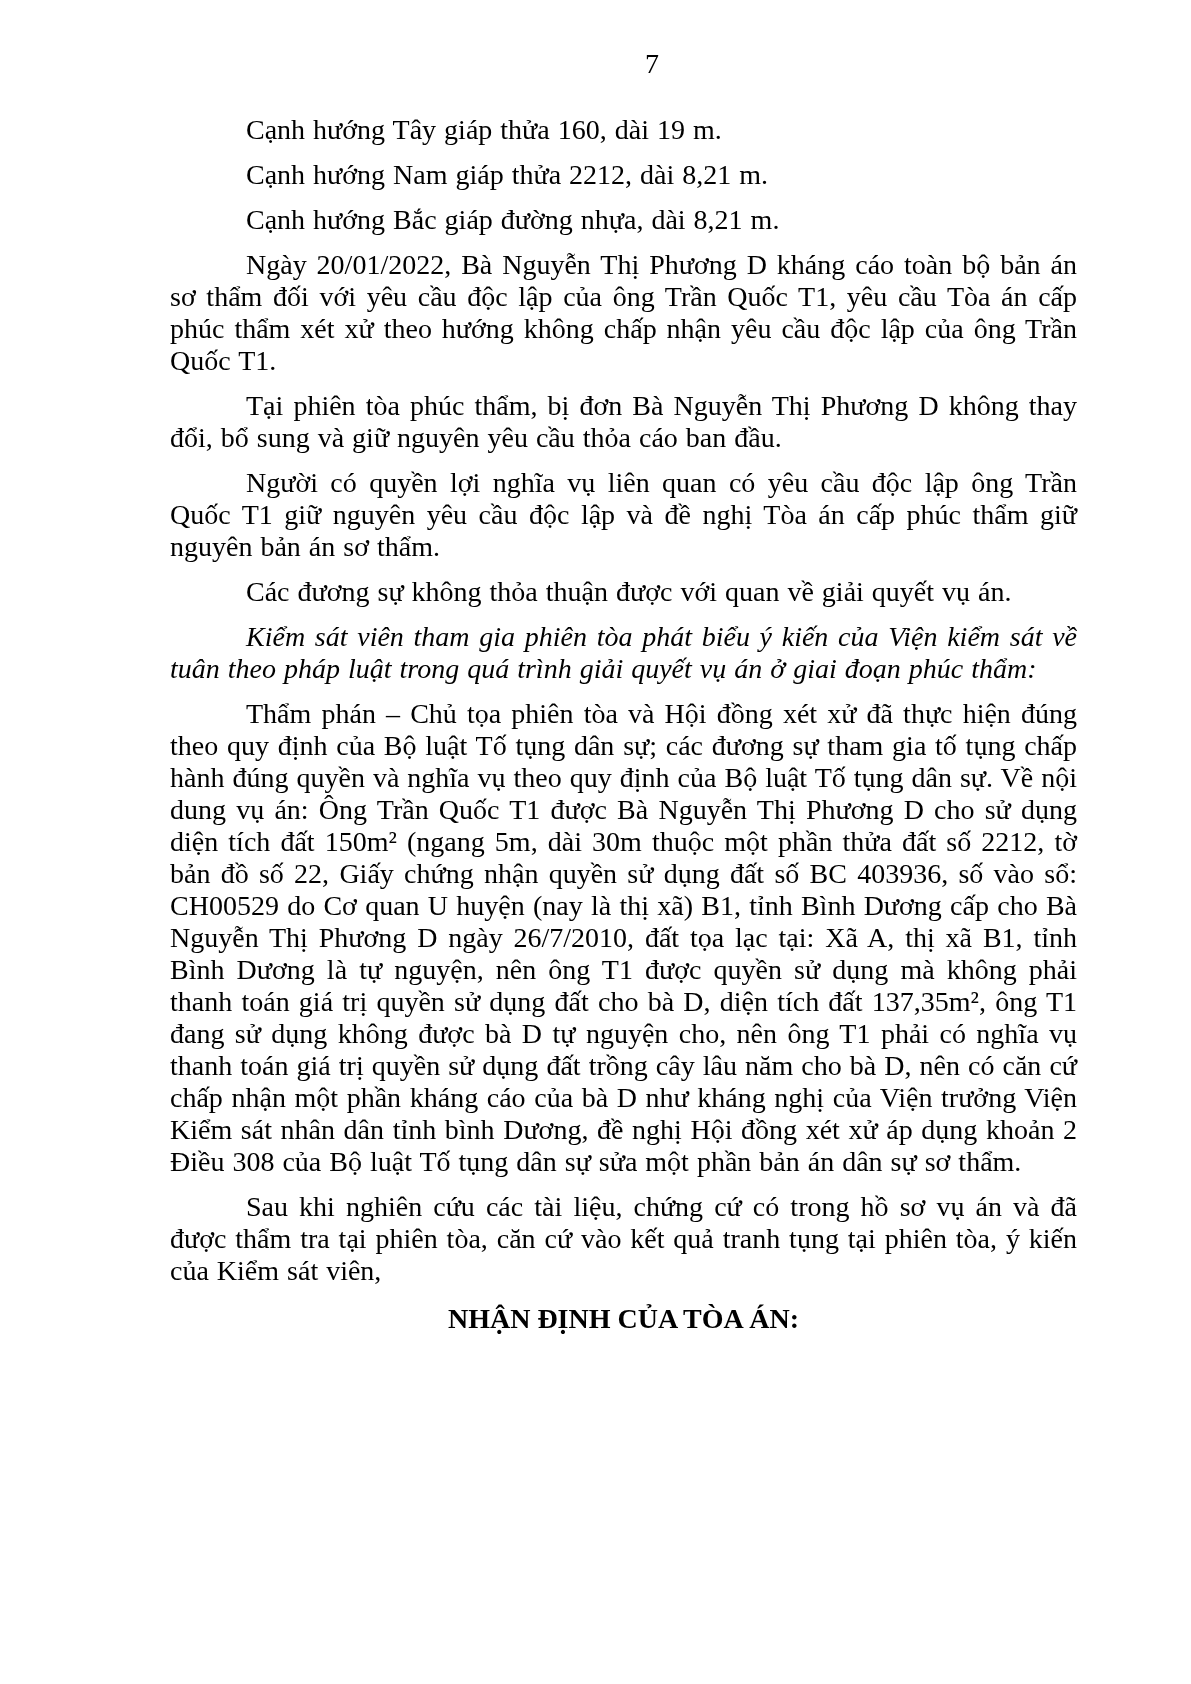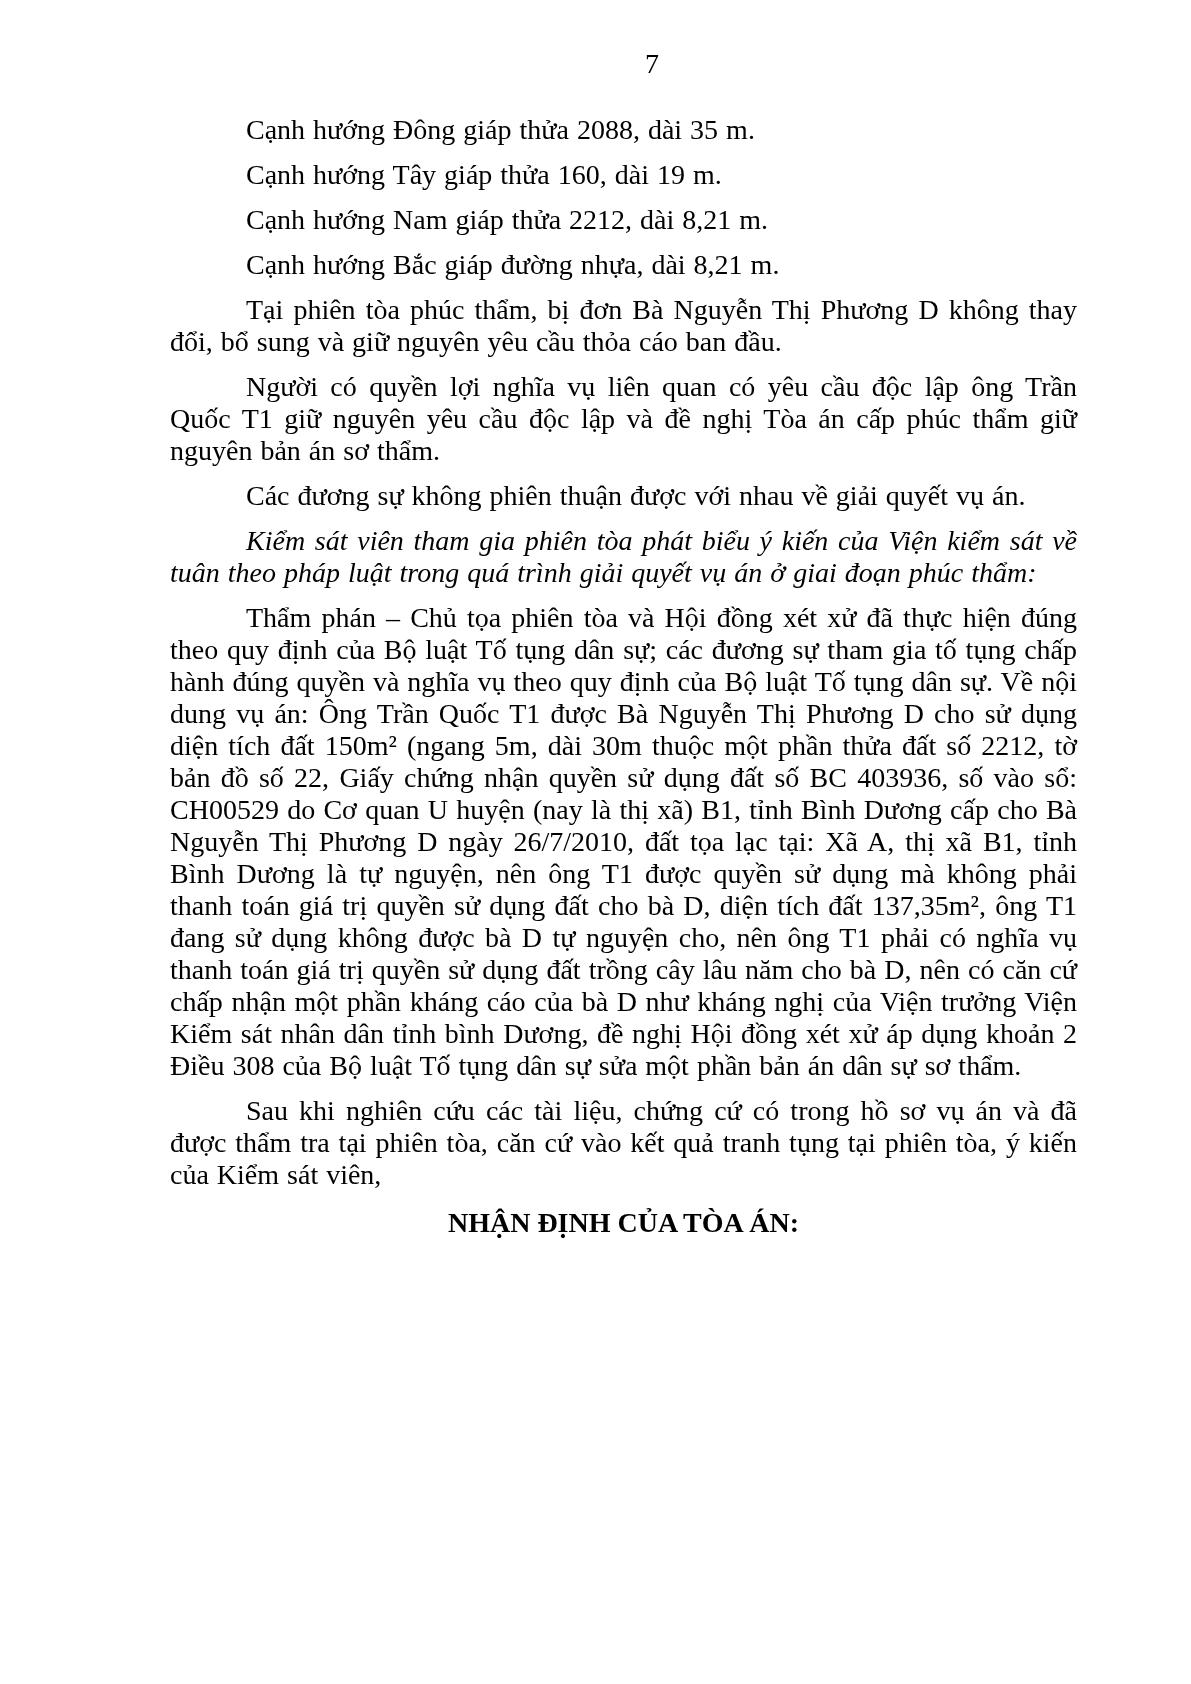--- a/index.html
+++ b/index.html
@@ -47,25 +47,25 @@
     text-indent: 0;
   }
 </style>
 </head>
 <body>
 
 <div class="page">
   <div class="page-number">7</div>
 
   <div class="content">
-    <p class="para">Cạnh hướng Đông giáp thửa 2088, dài 35 m.</p>
     <p class="para">Cạnh hướng Tây giáp thửa 160, dài 19 m.</p>
     <p class="para">Cạnh hướng Nam giáp thửa 2212, dài 8,21 m.</p>
     <p class="para">Cạnh hướng Bắc giáp đường nhựa, dài 8,21 m.</p>
+    <p class="para">Ngày 20/01/2022, Bà Nguyễn Thị Phương D kháng cáo toàn bộ bản án sơ thẩm đối với yêu cầu độc lập của ông Trần Quốc T1, yêu cầu Tòa án cấp phúc thẩm xét xử theo hướng không chấp nhận yêu cầu độc lập của ông Trần Quốc T1.</p>
     <p class="para">Tại phiên tòa phúc thẩm, bị đơn Bà Nguyễn Thị Phương D không thay đổi, bổ sung và giữ nguyên yêu cầu thỏa cáo ban đầu.</p>
     <p class="para">Người có quyền lợi nghĩa vụ liên quan có yêu cầu độc lập ông Trần Quốc T1 giữ nguyên yêu cầu độc lập và đề nghị Tòa án cấp phúc thẩm giữ nguyên bản án sơ thẩm.</p>
-    <p class="para">Các đương sự không phiên thuận được với nhau về giải quyết vụ án.</p>
+    <p class="para">Các đương sự không thỏa thuận được với quan về giải quyết vụ án.</p>
     <p class="para italic">Kiểm sát viên tham gia phiên tòa phát biểu ý kiến của Viện kiểm sát về tuân theo pháp luật trong quá trình giải quyết vụ án ở giai đoạn phúc thẩm:</p>
     <p class="para">Thẩm phán – Chủ tọa phiên tòa và Hội đồng xét xử đã thực hiện đúng theo quy định của Bộ luật Tố tụng dân sự; các đương sự tham gia tố tụng chấp hành đúng quyền và nghĩa vụ theo quy định của Bộ luật Tố tụng dân sự. Về nội dung vụ án: Ông Trần Quốc T1 được Bà Nguyễn Thị Phương D cho sử dụng diện tích đất 150m² (ngang 5m, dài 30m thuộc một phần thửa đất số 2212, tờ bản đồ số 22, Giấy chứng nhận quyền sử dụng đất số BC 403936, số vào sổ: CH00529 do Cơ quan U huyện (nay là thị xã) B1, tỉnh Bình Dương cấp cho Bà Nguyễn Thị Phương D ngày 26/7/2010, đất tọa lạc tại: Xã A, thị xã B1, tỉnh Bình Dương là tự nguyện, nên ông T1 được quyền sử dụng mà không phải thanh toán giá trị quyền sử dụng đất cho bà D, diện tích đất 137,35m², ông T1 đang sử dụng không được bà D tự nguyện cho, nên ông T1 phải có nghĩa vụ thanh toán giá trị quyền sử dụng đất trồng cây lâu năm cho bà D, nên có căn cứ chấp nhận một phần kháng cáo của bà D như kháng nghị của Viện trưởng Viện Kiểm sát nhân dân tỉnh bình Dương, đề nghị Hội đồng xét xử áp dụng khoản 2 Điều 308 của Bộ luật Tố tụng dân sự sửa một phần bản án dân sự sơ thẩm.</p>
     <p class="para">Sau khi nghiên cứu các tài liệu, chứng cứ có trong hồ sơ vụ án và đã được thẩm tra tại phiên tòa, căn cứ vào kết quả tranh tụng tại phiên tòa, ý kiến của Kiểm sát viên,</p>
     <p class="heading">NHẬN ĐỊNH CỦA TÒA ÁN:</p>
   </div>
 </div>
 
 </body></html>

